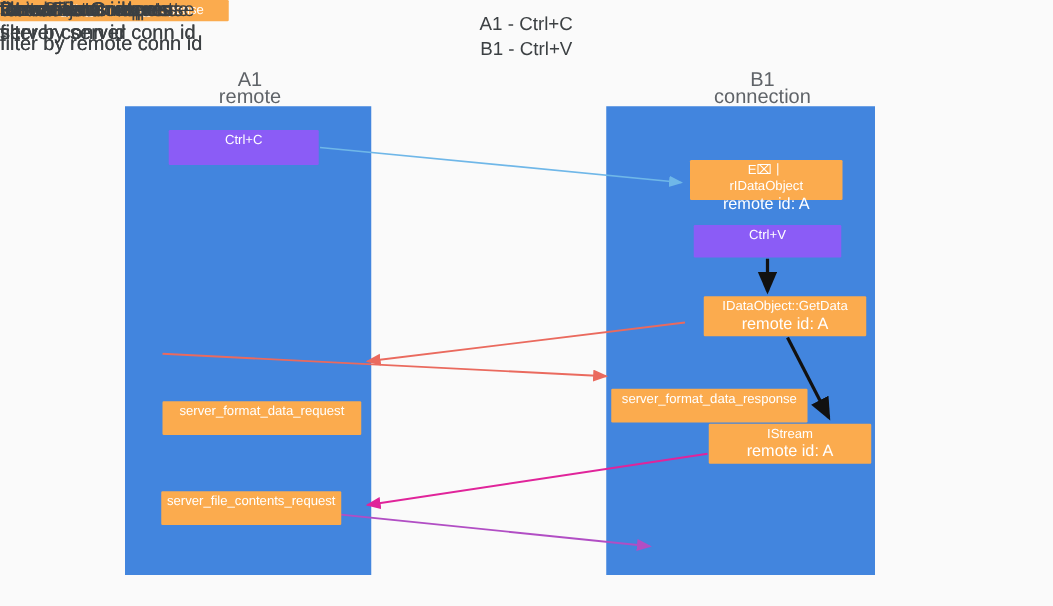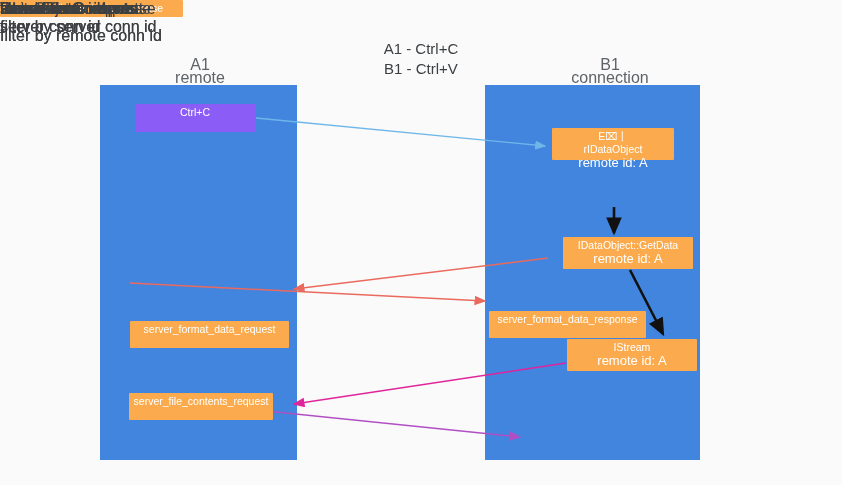--- a/index.html
+++ b/index.html
@@ -14,21 +14,20 @@
   #stage{position:absolute;left:0;top:0;width:842px;height:485px;}
   .abs{position:absolute;}
 
   
   #title{
     left:0;top:10px;width:842px;
     text-align:center;
     font-size:15px;
     line-height:20px;
     color:#3c4043;
-    margin-top:29px;
   }
 
   
   .col-head{
     text-align:center;
     font-size:16px;
     line-height:13px;
     color:#5f6368;
   }
   #head-a1{left:135px;top:58px;width:130px;}
@@ -164,20 +163,23 @@
 
   <div class="abs node green" id="n-ctrlc">
     <span>Ctrl+C</span>
   </div>
 
   <div class="abs node orange" id="n-idataobject">
     <span>E⌧丨rIDataObject</span>
     <span class="l2">remote id: A</span>
   </div>
 
+  <div class="abs node green" id="n-ctrlv">
+    <span>Ctrl+V</span>
+  </div>
 
   <div class="abs node orange" id="n-getdata">
     <span>IDataObject::GetData</span>
     <span class="l2">remote id: A</span>
   </div>
 
   <div class="abs node orange" id="n-istream">
     <span>IStream</span>
     <span class="l2">remote id: A</span>
   </div>

